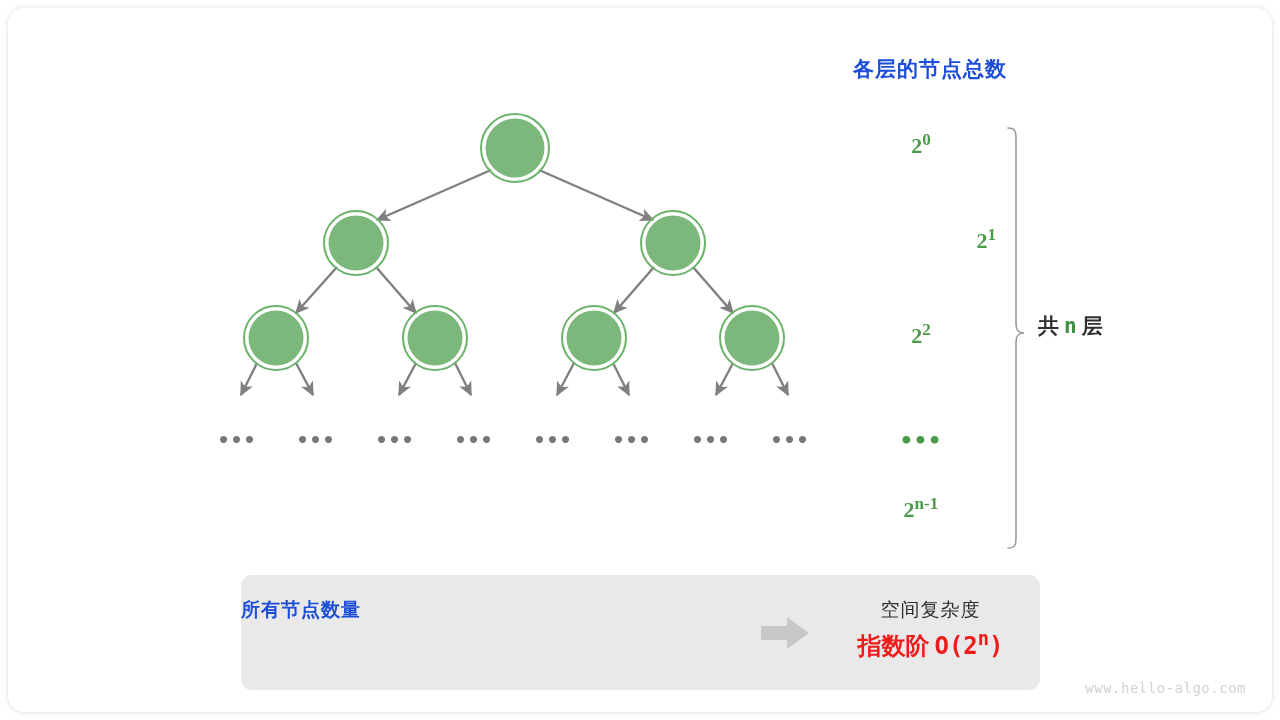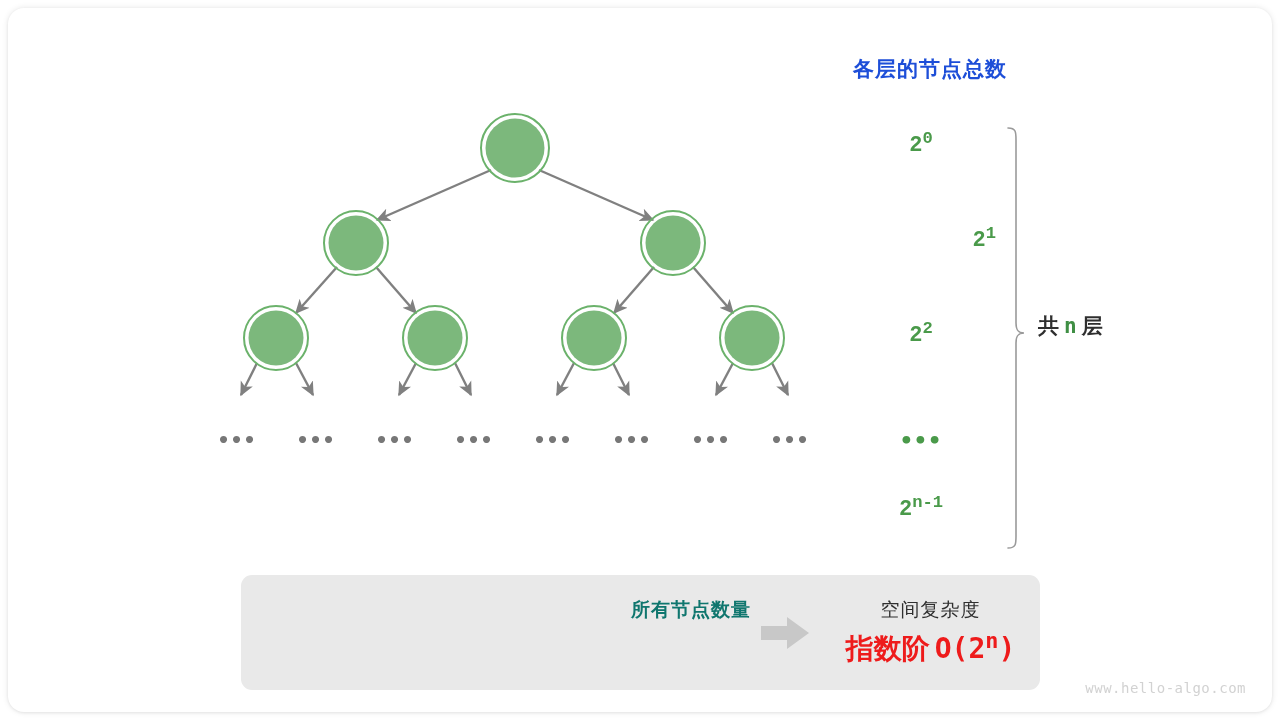--- a/index.html
+++ b/index.html
@@ -48,21 +48,21 @@
     font-size: 21px;
     font-weight: 700;
     color: #1d4ed8;
     letter-spacing: 1px;
     white-space: nowrap;
   }
   .level-label {
     position: absolute;
     width: 120px;
     text-align: center;
-    font-family: Liberation Mono, monospace;
+    font-family: Liberation Serif, serif;
     font-size: 22px;
     font-weight: 700;
     color: #4a9a4a;
     white-space: nowrap;
   }
   .level-label sup {
     font-size: 0.78em;
     vertical-align: super;
     line-height: 0;
   }
@@ -117,26 +117,25 @@
     left: 0px;
     top: 0px;
     width: 490px;
     height: 115px;
   }
   .sum-left-title {
     position: absolute;
     left: 0;
     top: 22px;
     width: 490px;
-    text-align: right;
+    text-align: left;
     font-size: 19px;
     font-weight: 700;
-    color: #0f766e;
-    letter-spacing: 1px;
-    padding-left: 20px;
+    color: #1d4ed8;
+    letter-spacing: 1px;
   }
   .sum-formula {
     position: absolute;
     left: 0;
     top: 57px;
     width: 490px;
     text-align: center;
     font-family: "DejaVu Sans Mono", "Liberation Mono", monospace;
     font-size: 22px;
     font-weight: 700;
@@ -182,21 +181,21 @@
     font-weight: 400;
     color: #2f2f2f;
     letter-spacing: 1px;
   }
   .sum-right-value {
     position: absolute;
     left: 0;
     top: 55px;
     width: 219px;
     text-align: center;
-    font-size: 28px;
+    font-size: 24px;
     font-weight: 700;
     color: #ee1b1b;
     white-space: nowrap;
   }
   .sum-right-value .mono {
     font-family: "DejaVu Sans Mono", "Liberation Mono", monospace;
     padding-left: 5px;
   }
   .sum-right-value sup {
     font-size: 0.78em;

